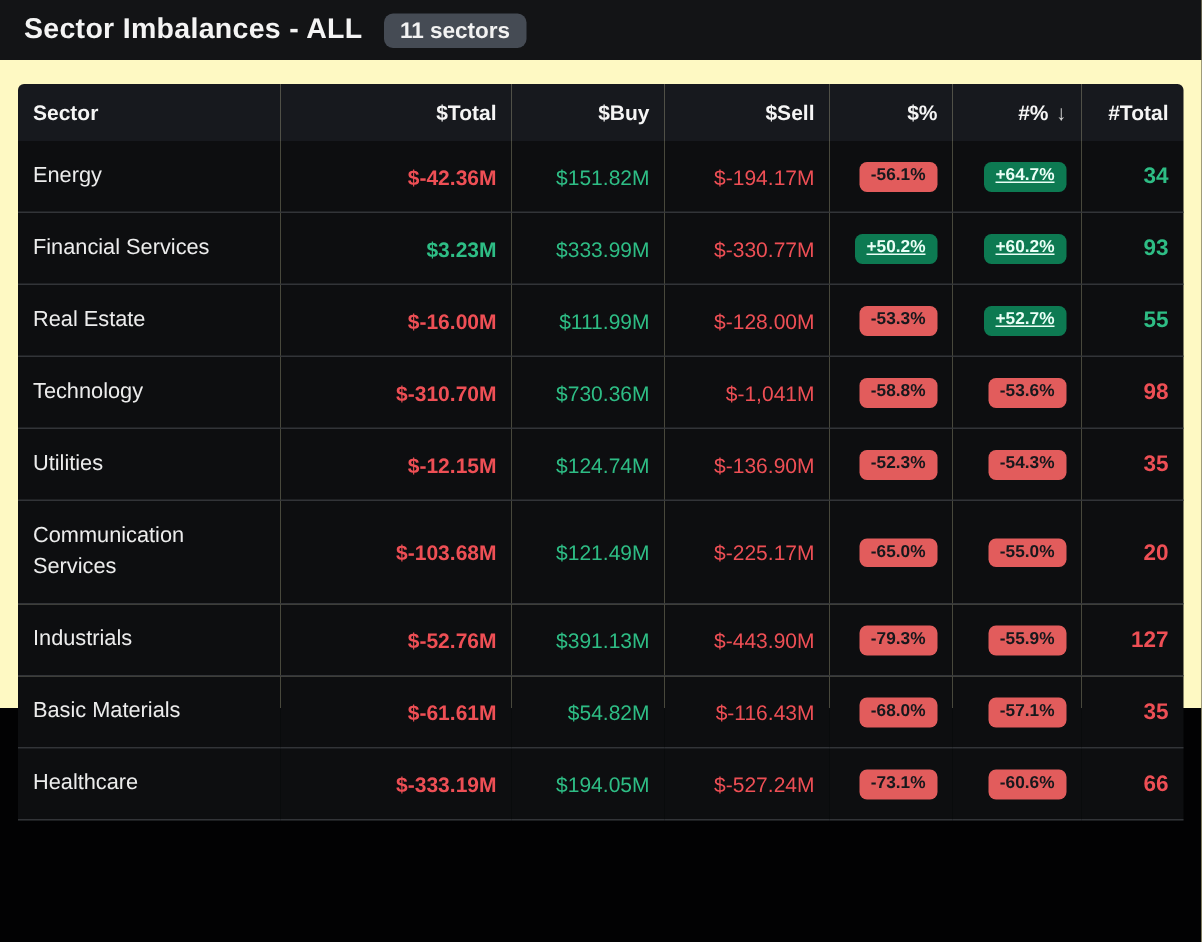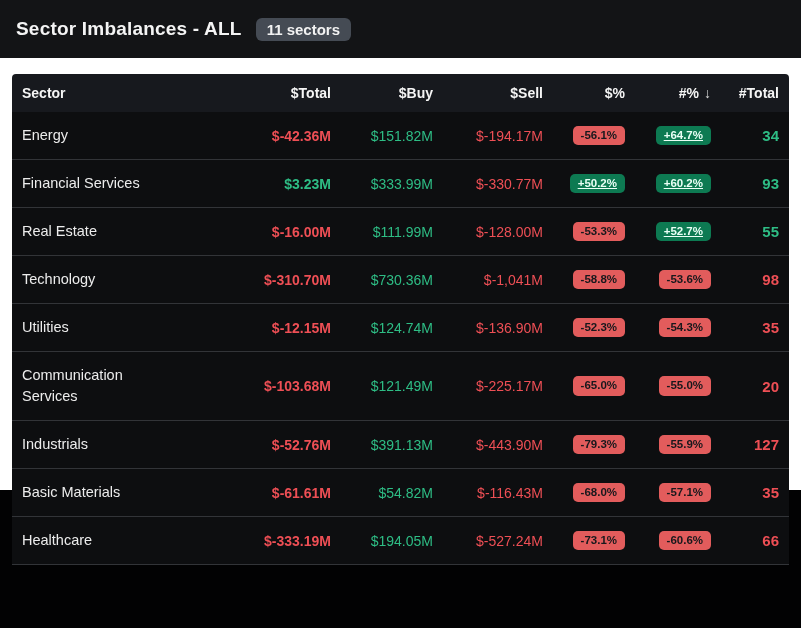--- a/index.html
+++ b/index.html
@@ -10,34 +10,34 @@
   }
   *{box-sizing:border-box;}
   html,body{margin:0;padding:0;}
   body{
     width:801px;height:628px;overflow:hidden;
     background:#020203;
     font-family:"Liberation Sans",sans-serif;
     color:#ededed;
   }
   .topbar{
-    height:58px;background:#131416;
+    height:40px;background:#131416;
     display:flex;align-items:center;gap:14px;
     padding:0 16px;
   }
   .page-title{
     font-size:19px;font-weight:bold;color:#f4f4f4;letter-spacing:.2px;
   }
   .count-badge{
     background:#454b54;color:#f2f2f2;
     font-size:15px;font-weight:bold;
     padding:4px 11px;border-radius:6px;line-height:1;
   }
   .main{
-    background:#ffffff;
+    background:#fef9c3;
     padding:16px 12px 0 12px;
     height:432px;
   }
   table{
     width:100%;
     border-collapse:collapse;
     table-layout:fixed;
   }
   thead th{
     background:#17191e;

